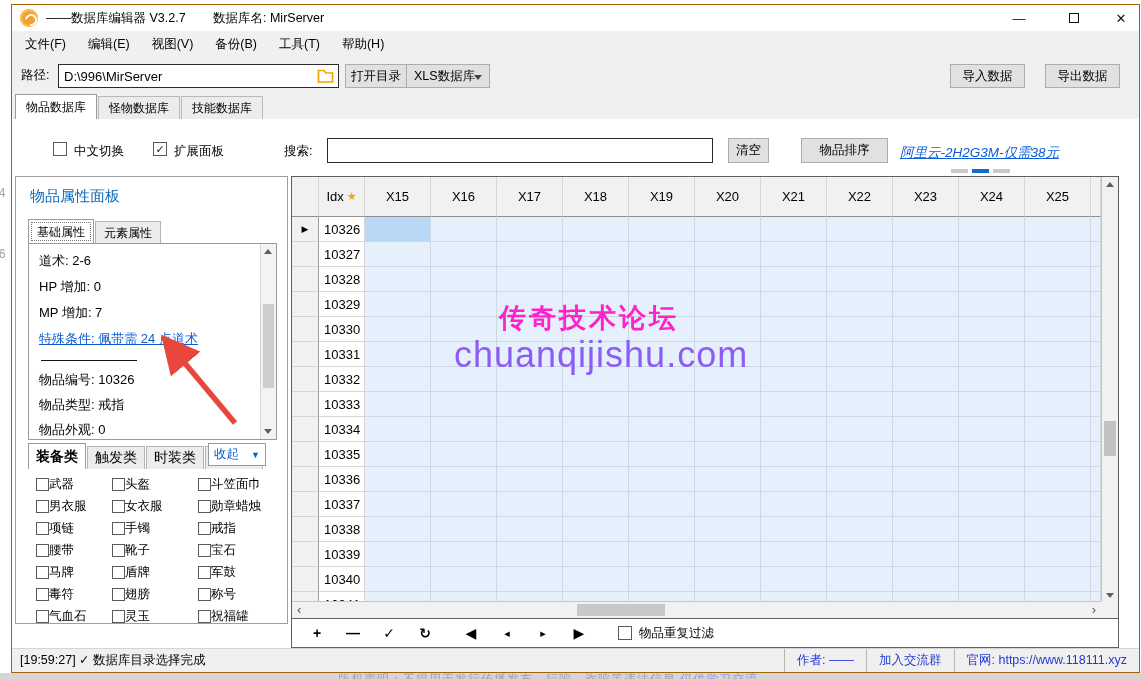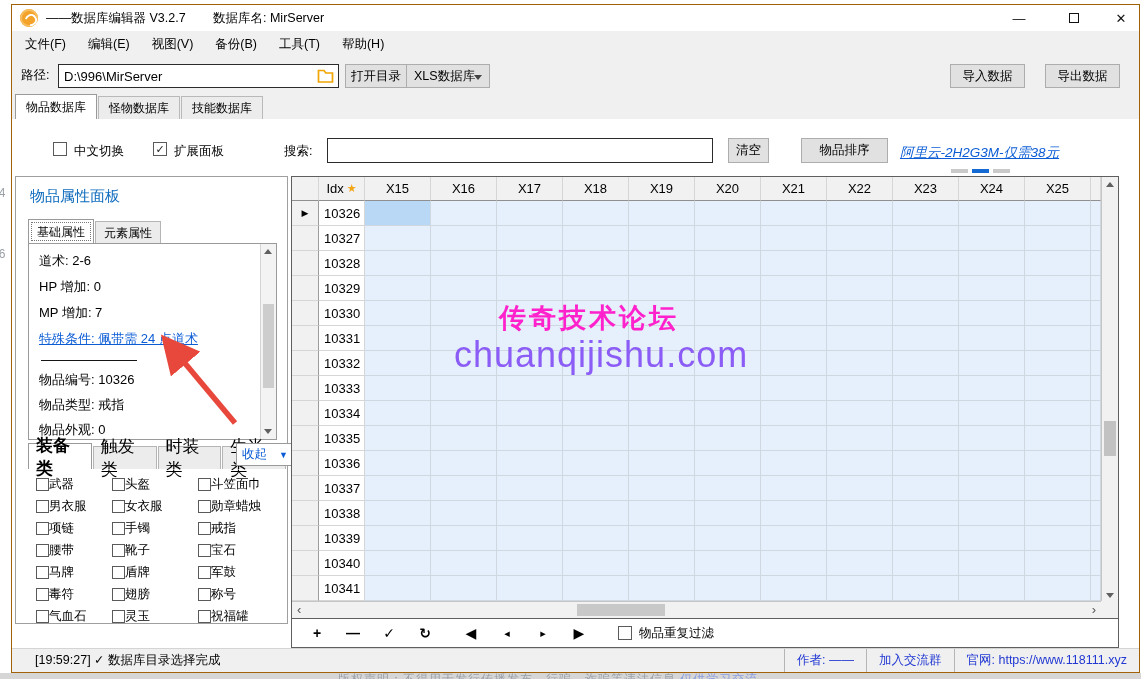--- a/index.html
+++ b/index.html
@@ -67,30 +67,30 @@
   #prop-rule{width:96px;height:0;border-top:1.5px solid #151515;margin:8px 0 6px 2px}
   .info-line{height:25px;display:flex;align-items:center;font-size:13px;color:#000}
   #prop-scroll{position:absolute;right:0;top:0;bottom:0;width:16px;background:#f3f3f3;border-left:1px solid #d5d5d5}
   .tri-up{width:0;height:0;border-left:4px solid transparent;border-right:4px solid transparent;border-bottom:5px solid #606060}
   .tri-down{width:0;height:0;border-left:4px solid transparent;border-right:4px solid transparent;border-top:5px solid #606060}
   #prop-scroll .tri-up{position:absolute;left:3px;top:5px}
   #prop-scroll .tri-down{position:absolute;left:3px;bottom:5px}
   #prop-thumb{position:absolute;left:2px;top:60px;width:11px;height:84px;background:#cdcdcd}
   #red-arrow{position:absolute;left:0;top:0;pointer-events:none;z-index:5}
   #cat-tabs{position:absolute;left:12px;top:266px;display:flex;align-items:flex-end;height:26px}
-  .ctab{height:23px;padding:0 7px;display:flex;align-items:center;font-size:17px;background:#ececec;border:1px solid #b5b5b5;border-bottom:none;margin-right:1px}
+  .ctab{height:23px;padding:0 7px;display:flex;align-items:center;font-size:14px;background:#ececec;border:1px solid #b5b5b5;border-bottom:none;margin-right:1px}
   .ctab.active{height:26px;background:#fff;border-color:#9a9a9a;font-weight:700}
-  #btn-collapse{position:absolute;left:220px;top:266px;width:58px;height:23px;background:#fff;border:1px solid #9a9a9a;color:#0b5cd5;font-size:12.5px;display:flex;align-items:center;justify-content:center;gap:12px}
+  #btn-collapse{position:absolute;left:192px;top:266px;width:58px;height:23px;background:#fff;border:1px solid #9a9a9a;color:#0b5cd5;font-size:12.5px;display:flex;align-items:center;justify-content:center;gap:12px}
   #cb-grid{position:absolute;left:20px;top:300px;right:4px;display:grid;grid-template-columns:76px 86px 1fr;row-gap:8px}
   .cb-item{display:flex;align-items:center;gap:0;height:14px}
   .cb-item .box{width:13px;height:13px;border:1px solid #5a5a5a;background:#fff;flex:none}
   .cb-item .lbl{font-size:12.5px;white-space:nowrap}
   
   #grid{position:absolute;left:279px;top:171px;width:828px;height:443px;border:1px solid #5f5f5f;background:#fff;overflow:hidden}
-  #g-head{display:flex;height:24px;margin-right:17px;overflow:hidden}
+  #g-head{display:flex;height:40px;margin-right:17px;overflow:hidden}
   #g-body{margin-right:17px;height:404px;overflow:hidden}
   .g-row{display:flex;height:25px}
   .cell{flex:none;display:flex;align-items:center;overflow:hidden}
   .hcell{width:66px;background:#f1f1f1;border-right:1px solid #d6d6d6;border-bottom:1px solid #8f8f8f;justify-content:center;font-size:13px}
   .hcell.corner{width:27px}
   .hcell.idxh{width:46px;gap:3px}
   .hcell .star{color:#f2a71b;font-size:11px}
   .hcell.sliver{flex:1}
   .rowhdr{width:27px;background:#f1f1f1;border-right:1px solid #9c9c9c;border-bottom:1px solid #d6d6d6;justify-content:center}
   .rarrow{font-size:9px;color:#000;line-height:1}
@@ -110,21 +110,21 @@
   #h-thumb{position:absolute;left:285px;top:2px;width:88px;height:12px;background:#c8c8c8}
   #sb-corner{position:absolute;right:0;bottom:0;width:17px;height:17px;background:#f1f1f1}
   
   #gtoolbar{position:absolute;left:279px;top:614px;width:828px;height:29px;background:#fff;border:1px solid #5f5f5f;border-top:none;display:flex;align-items:center;padding-left:14px;gap:14px}
   .tbtn{width:22px;text-align:center;font-size:14px;font-weight:700;color:#000;background:none;border:none}
   #gtoolbar .cbwrap{display:flex;align-items:center;gap:7px;margin-left:14px}
   #gtoolbar .box{width:14px;height:14px;border:1px solid #5a5a5a;background:#fff}
   #gtoolbar .lbl{font-size:12.5px}
   
   #statusbar{position:absolute;left:0;top:643px;width:100%;height:24px;background:#f0f0f0;border-top:1px solid #d4d4d4;display:flex;align-items:stretch;font-size:12.5px}
-  #status-msg{margin-left:23px;display:flex;align-items:center;color:#000}
+  #status-msg{margin-left:8px;display:flex;align-items:center;color:#000}
   #status-right{margin-left:auto;display:flex}
   .sseg{border-left:1px solid #b5b5b5;padding:0 12px;color:#2239d2;display:flex;align-items:center;white-space:nowrap}
 </style>
 </head>
 <body>
 
 <div id="desk">
   <div id="desk-left">
     <span style="top:186px">24</span>
     <span style="top:247px">06</span>

